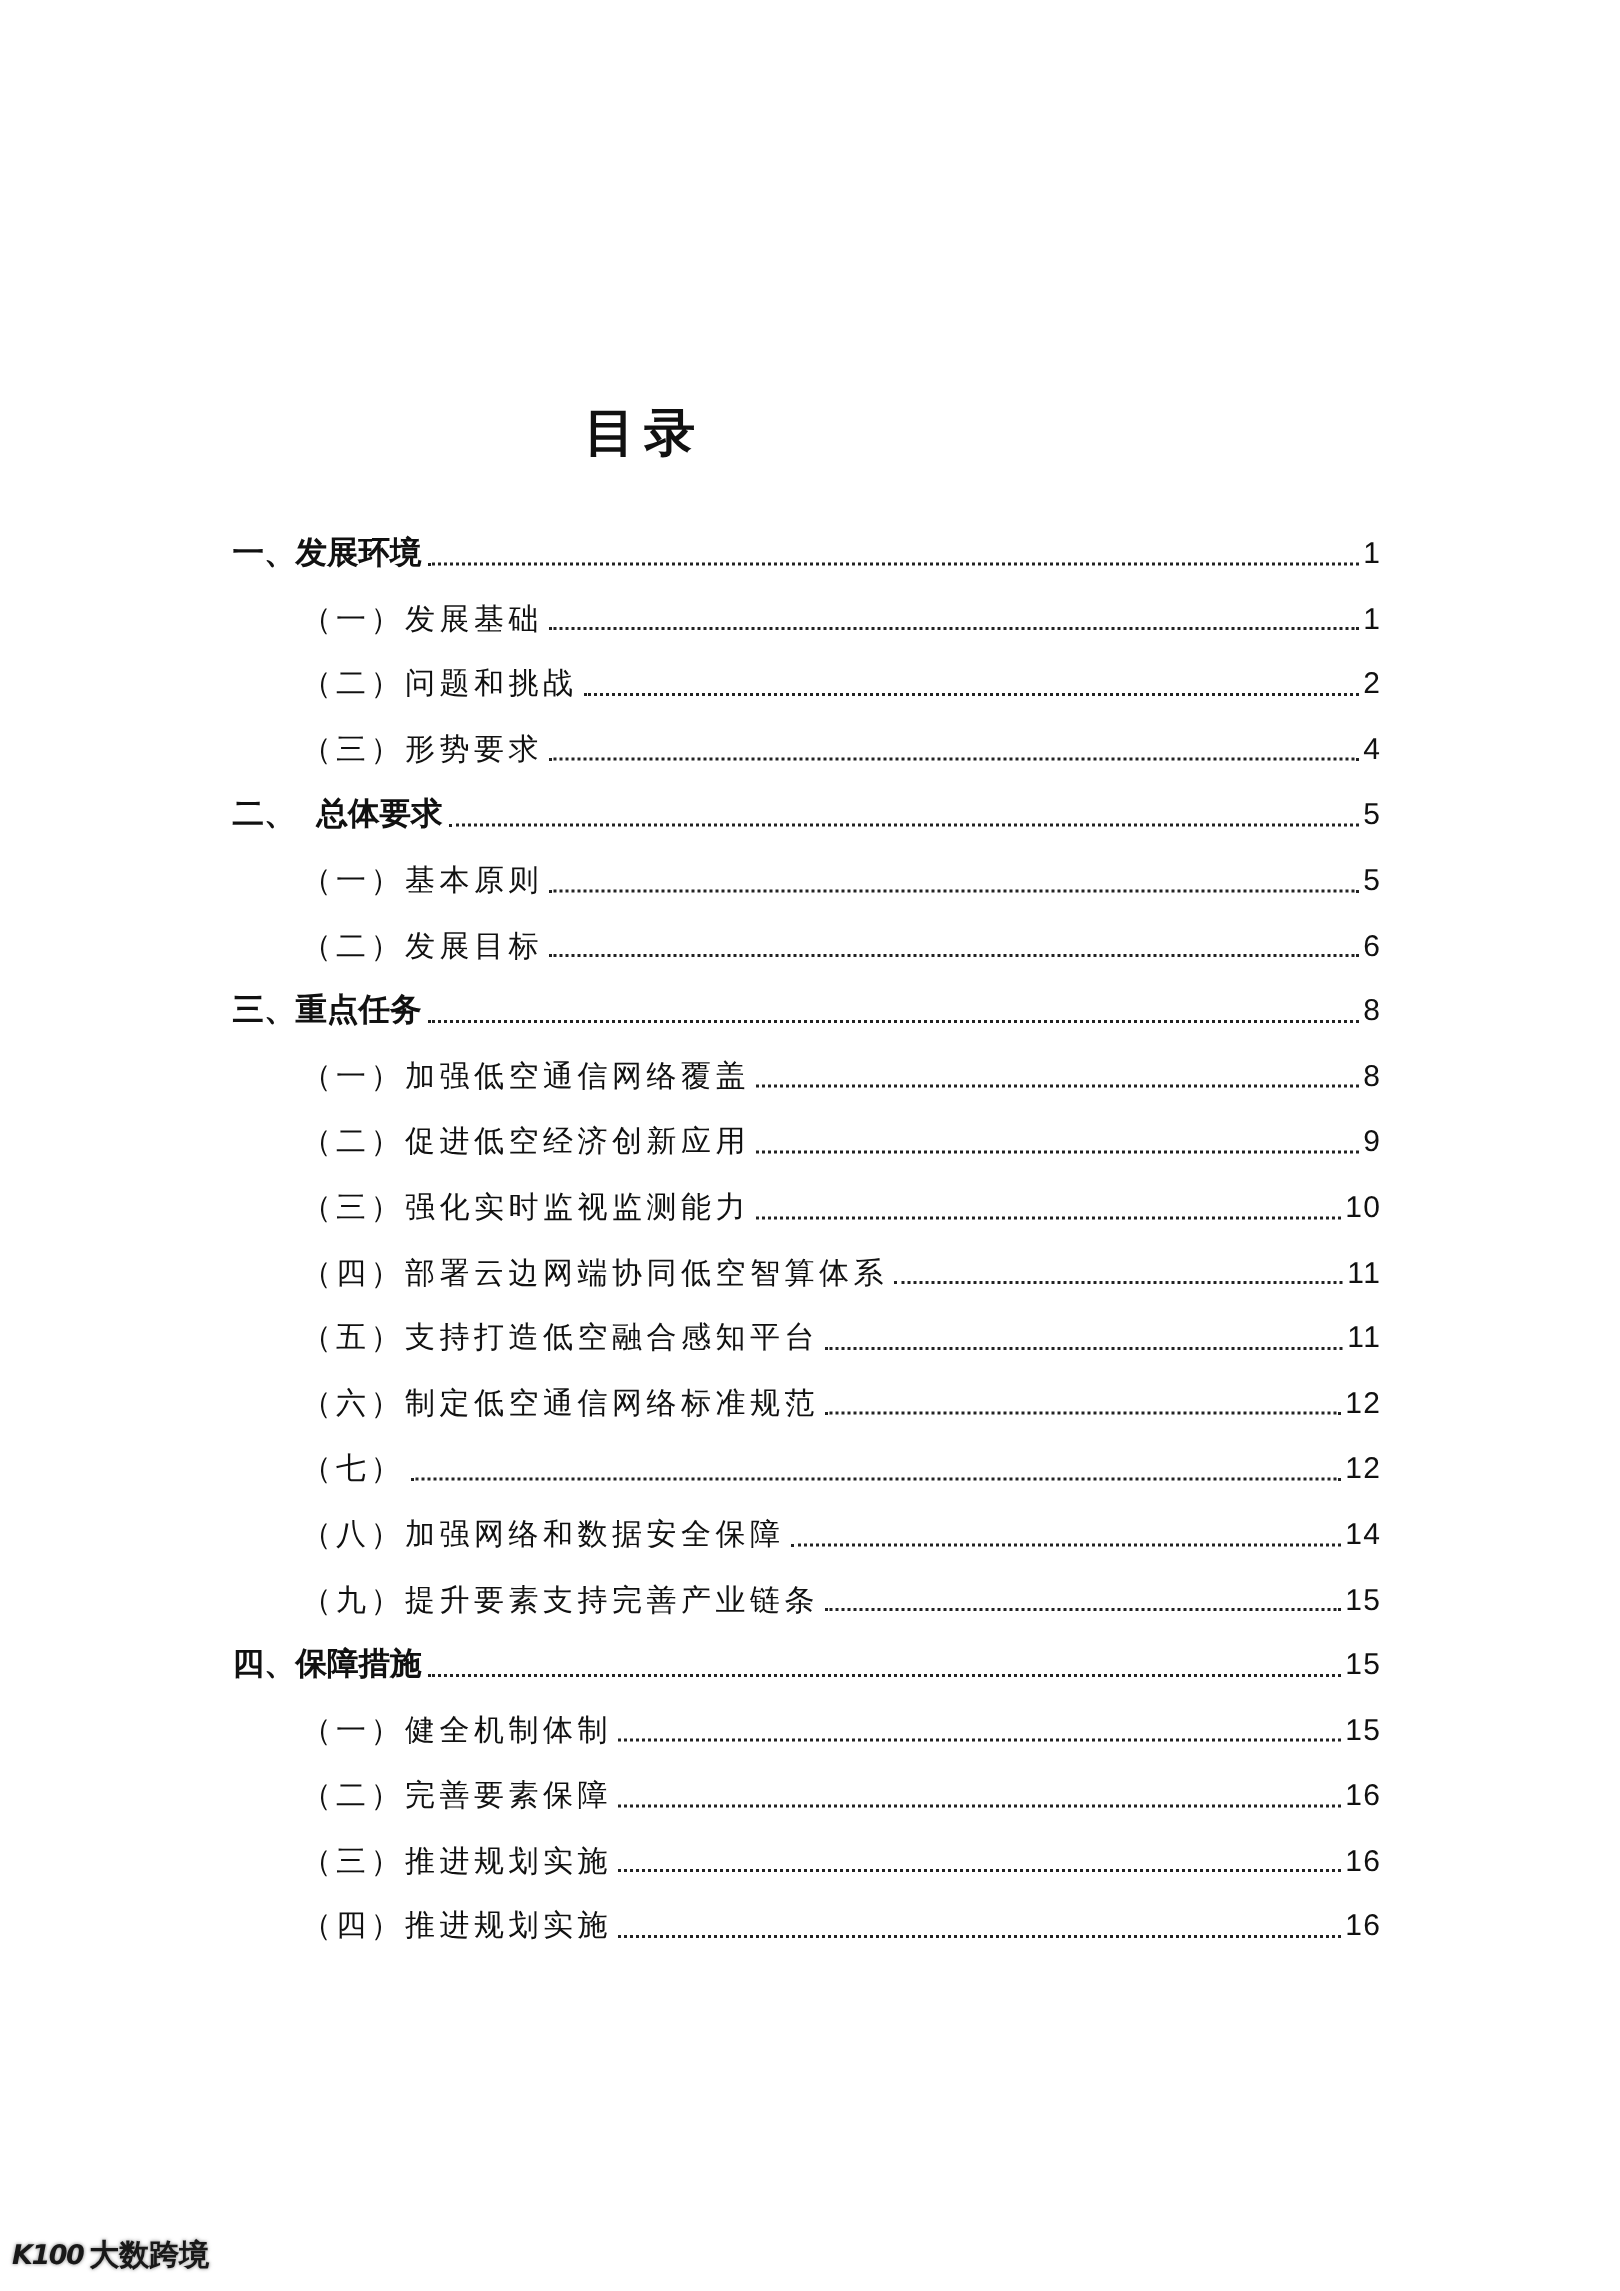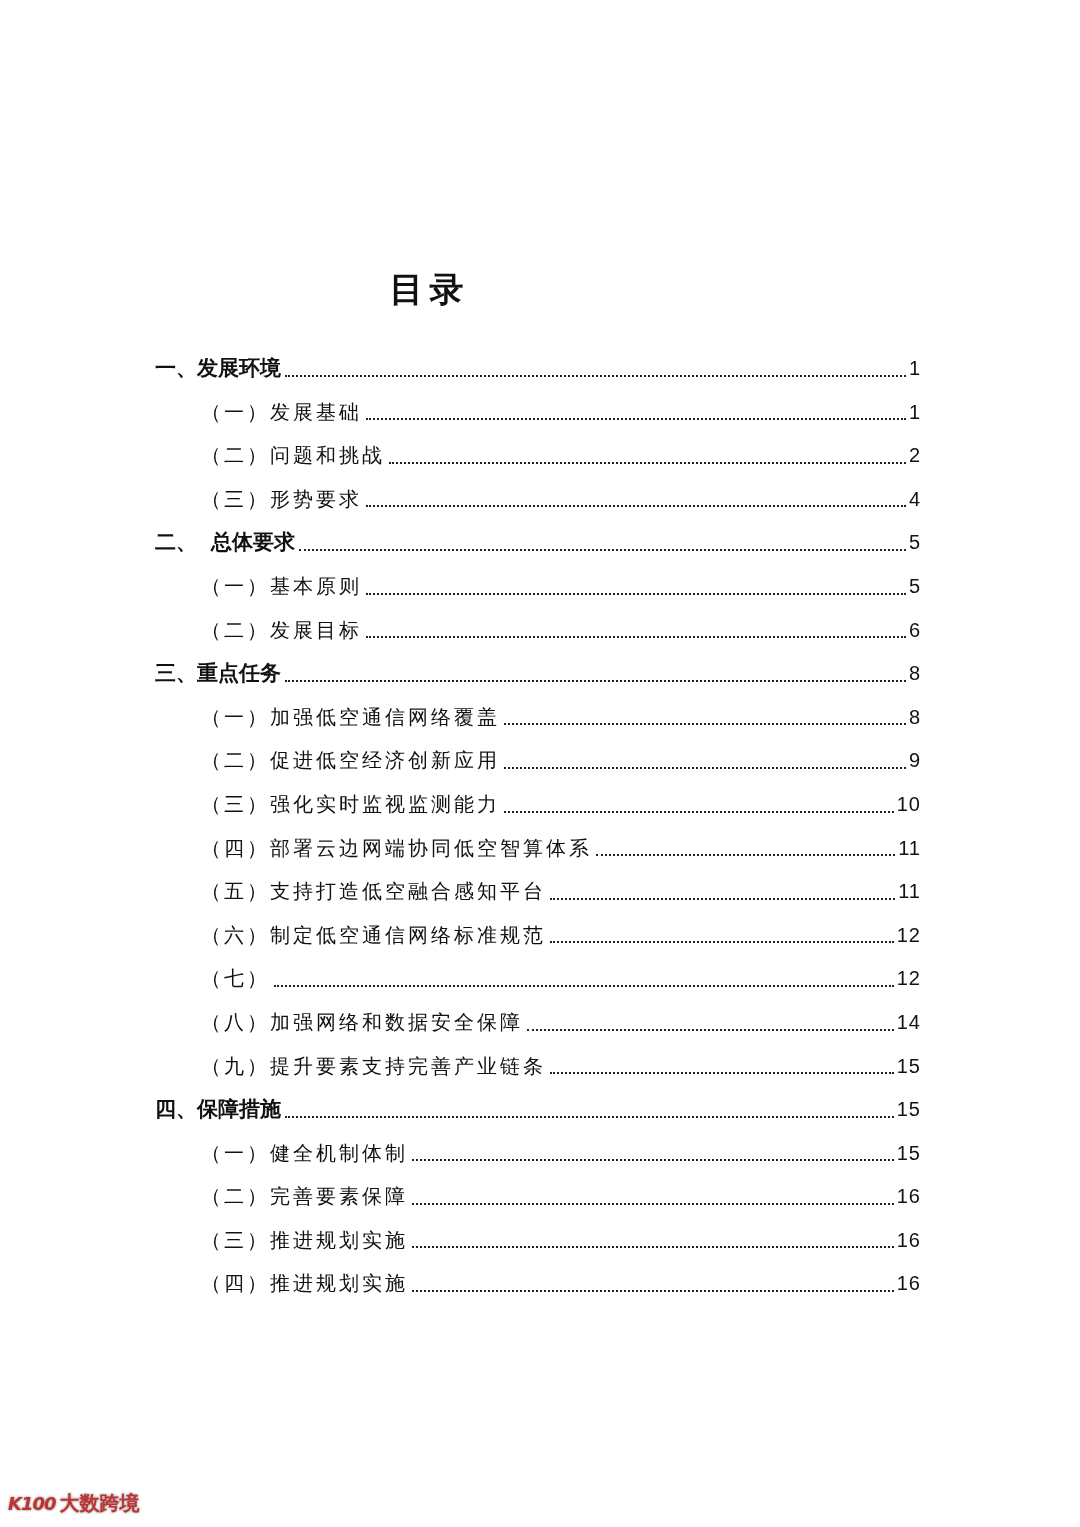--- a/index.html
+++ b/index.html
@@ -75,21 +75,21 @@
       font-weight: normal;
       letter-spacing: 1px;
     }
     .watermark {
       position: absolute;
       left: 8px;
       top: 1490px;
       display: flex;
       align-items: center;
       gap: 4px;
-      color: #b91c1c;
+      color: #000000;
       font-size: 20px;
       font-weight: bold;
       text-shadow: 0 0 2px #999, 0 0 3px #aaa;
       opacity: 0.9;
     }
     .watermark-logo {
       font-size: 18px;
       font-style: italic;
       letter-spacing: -1px;
     }

